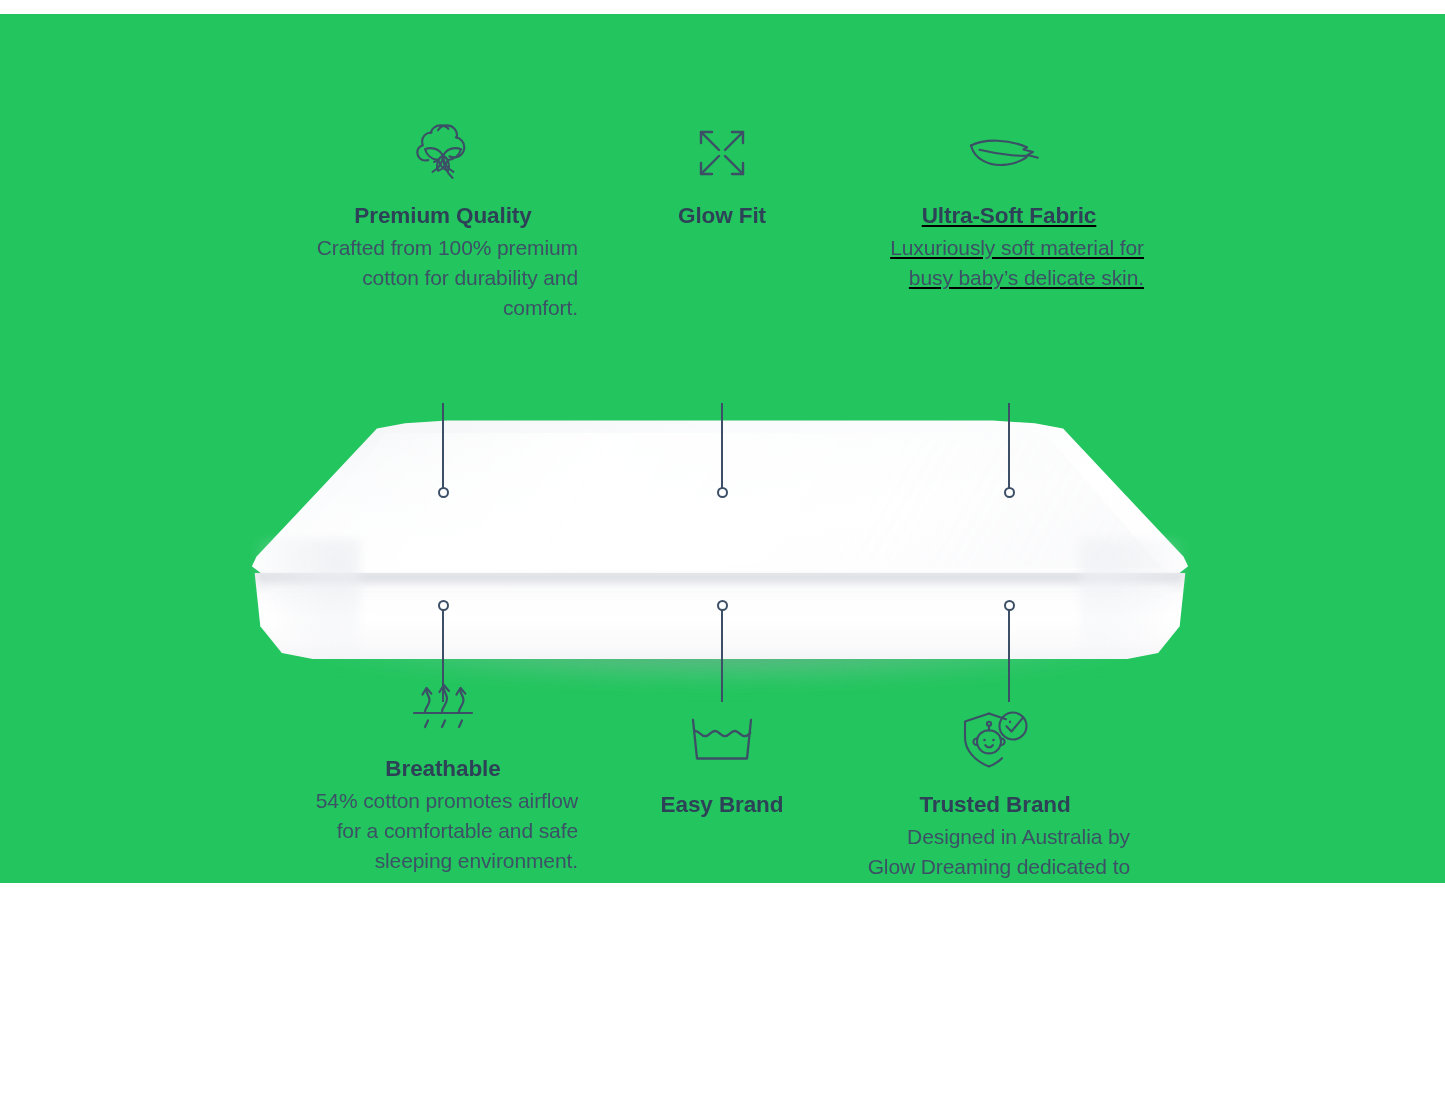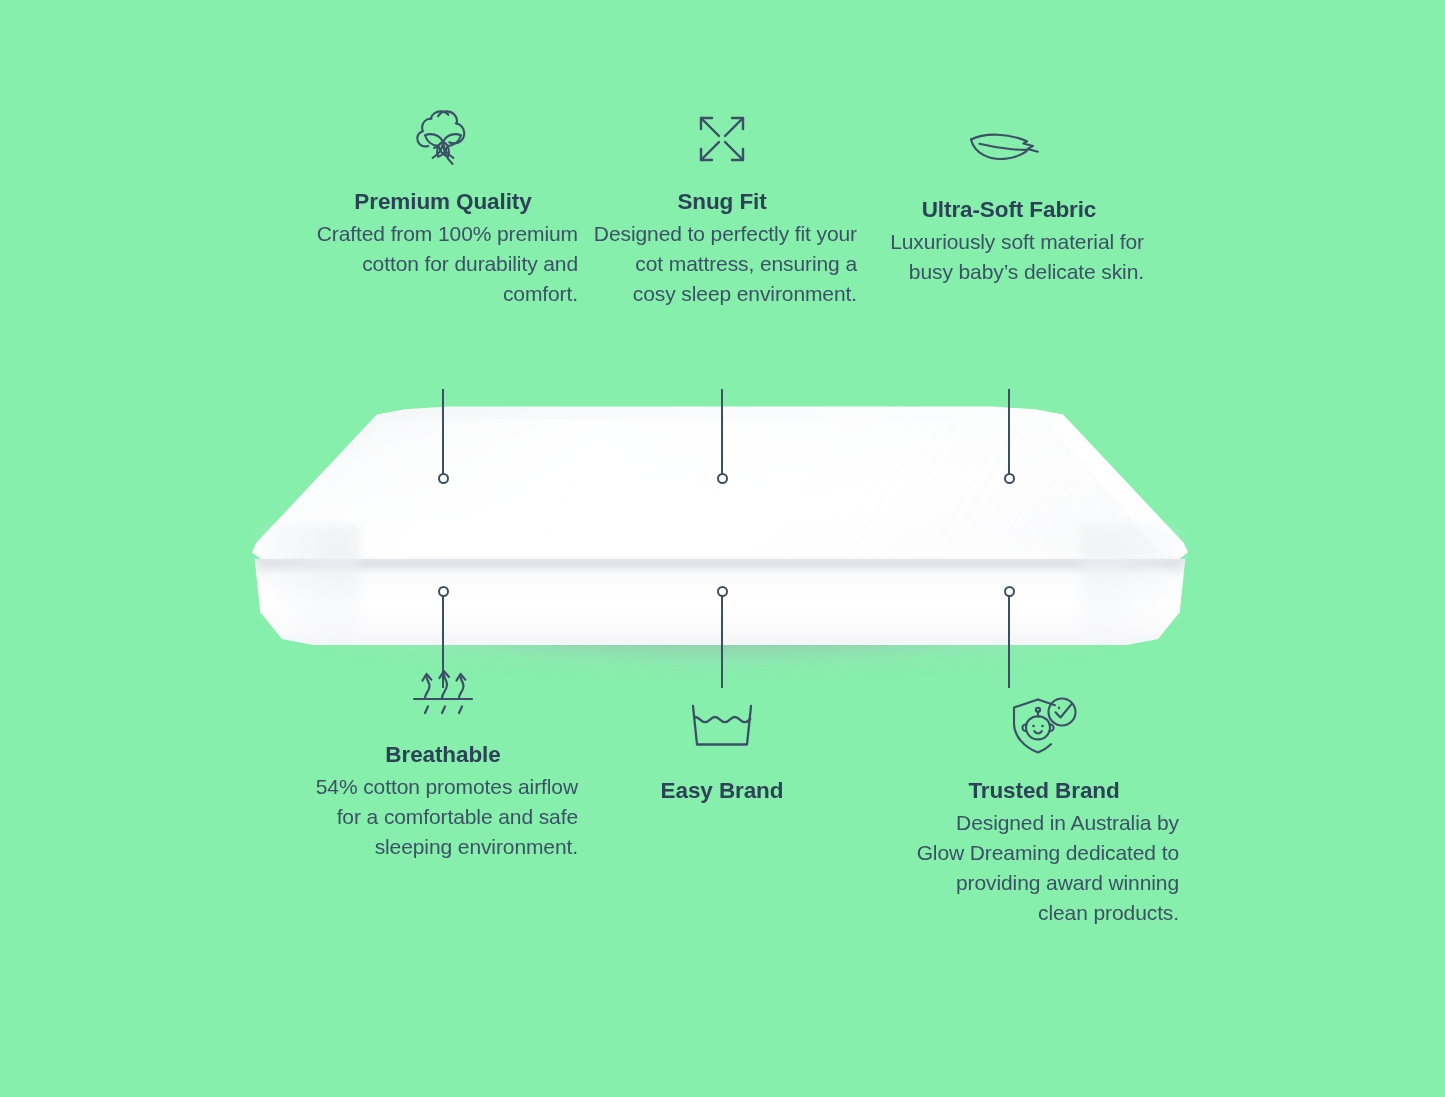--- a/index.html
+++ b/index.html
@@ -8,23 +8,23 @@
     background: #ffffff;
   }
   body {
     font-family: "Liberation Sans", sans-serif;
     -webkit-font-smoothing: antialiased;
   }
 
   .infographic {
     position: relative;
     width: 1445px;
-    height: 1097px;
-    margin: 0 auto;
-    background: #86efac;
+    height: 869px;
+    margin: 14px auto;
+    background: #22c55e;
     overflow: hidden;
   }
 
   
   .product-stage {
     position: absolute;
     left: 250px;
     top: 405px;
     width: 940px;
     height: 290px;
@@ -251,25 +251,24 @@
         <path d="M26 26 8 8"></path>
         <path d="M8 19V8h11"></path>
         <path d="M32 26 50 8"></path>
         <path d="M50 19V8H39"></path>
         <path d="M26 32 8 50"></path>
         <path d="M8 39v11h11"></path>
         <path d="M32 32l18 18"></path>
         <path d="M50 39v11H39"></path>
       </svg>
     </div>
-    <h3 class="feature-title">Snug Fit</h3>
-    <p class="feature-desc">Designed to perfectly fit your cot mattress, ensuring a cosy sleep environment.</p>
-  </div>
-
-  <div class="feature top" style="left:874px; top:113px;">
+    <h3 class="feature-title">Glow Fit</h3>
+  </div>
+
+  <div class="feature top" style="left:874px; top:105px;text-decoration:underline;">
     <div class="feature-icon">
       <svg width="84" height="50" viewBox="0 0 84 50" fill="none" stroke="#3c4f66" stroke-width="2.1" stroke-linecap="round" stroke-linejoin="round">
         <path d="M4 17.5c6.5-3.3 16-5.2 26.5-4.8 10.5.4 21 2.9 29.5 6.6l-3.5 2.2 9.5 2.4-5.2 3.1 10 2.8"></path>
         <path d="M4 17.5c1.6 6.4 6 12 12.3 15.4 6.8 3.7 15.4 4.8 24 3.6 7.2-1 14-3.6 19.2-7.2"></path>
         <path d="M12.5 21.8c9.2 2.3 21.5 4.4 32.5 5.4 6.3.6 12 .8 16 .6"></path>
       </svg>
     </div>
     <h3 class="feature-title">Ultra-Soft Fabric</h3>
     <p class="feature-desc">Luxuriously soft material for busy baby’s delicate skin.</p>
   </div>
@@ -296,21 +295,21 @@
   <div class="feature bottom" style="left:587px; top:692px;">
     <div class="feature-icon">
       <svg width="72" height="52" viewBox="0 0 72 52" fill="none" stroke="#3c4f66" stroke-width="2.3" stroke-linecap="round" stroke-linejoin="round">
         <path d="M7 6l4 38.5h50L65 6"></path>
         <path d="M9.2 17c4.3 0 5.6 5.2 9.9 5.2s5.6-5.2 9.9-5.2 5.6 5.2 9.9 5.2 5.6-5.2 9.9-5.2 5.6 5.2 9.9 5.2c2.6 0 4.1-1.9 5.6-3.4"></path>
       </svg>
     </div>
     <h3 class="feature-title">Easy Brand</h3>
   </div>
 
-  <div class="feature bottom" style="left:909px; top:692px;">
+  <div class="feature bottom" style="left:860px; top:692px;">
     <div class="feature-icon">
       <svg width="76" height="62" viewBox="0 0 76 62" fill="none" stroke="#3c4f66" stroke-width="2.1" stroke-linecap="round" stroke-linejoin="round">
         <path d="M32 4.5 8 12.5v16c0 12.5 9.8 23.5 24 29 5-1.9 9.4-4.8 13-8.3"></path>
         <path d="M32 4.5l17 5.7"></path>
         <path d="M53 13.3v-.8"></path>
         <circle cx="56" cy="17" r="13.5"></circle>
         <path d="M49.5 17.3l5 5.2 11-13.3"></path>
         <path d="M32 16.5v5.2"></path>
         <circle cx="32" cy="14.8" r="2.1"></circle>
         <path d="M20 32.5c0-6.6 5.4-11.3 12-11.3s12 4.7 12 11.3-5.4 11.9-12 11.9-12-5.3-12-11.9z"></path>

